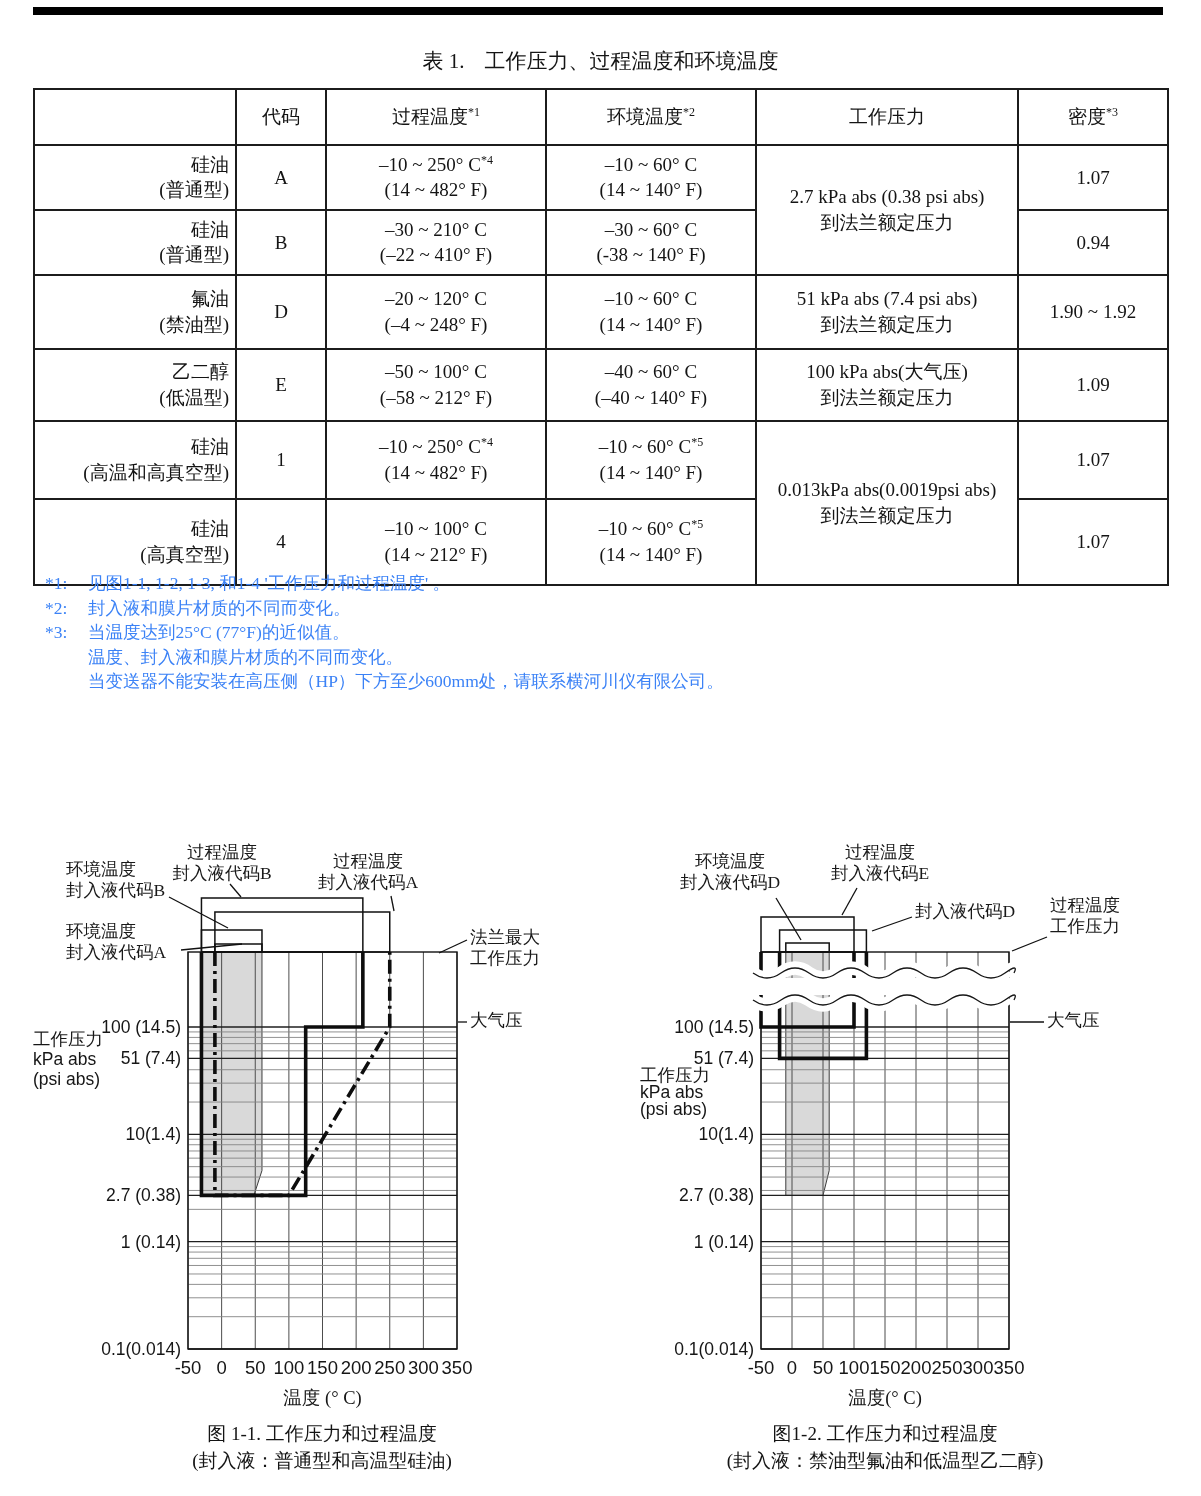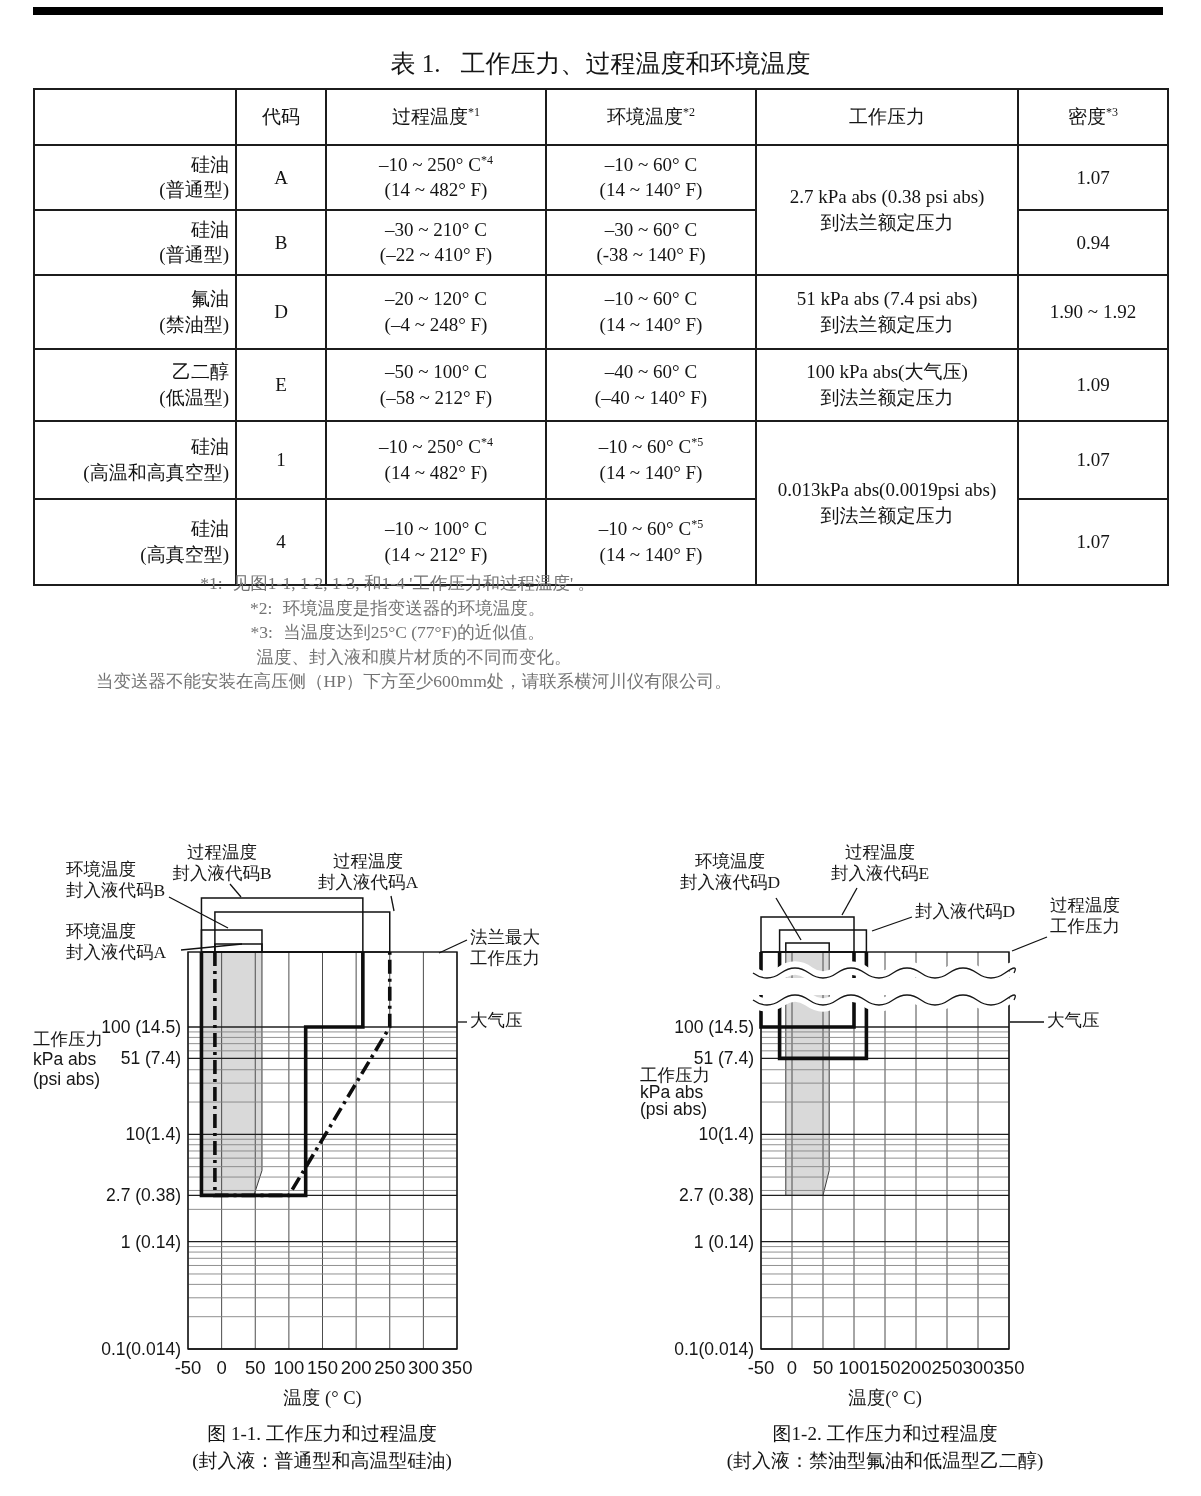--- a/index.html
+++ b/index.html
@@ -1,26 +1,26 @@
 <!DOCTYPE html>
 <html><head>
 <meta charset="utf-8">
 <style>
   html,body{margin:0;padding:0;background:#e8e8e8;}
   .page{position:relative;width:1201px;height:1496px;background:#ffffff;margin:0 auto;
         font-family:"Liberation Serif","DejaVu Serif",serif;color:#111;overflow:hidden;}
   .topbar{position:absolute;left:33px;top:7px;width:1130px;height:8px;background:#000;}
-  .doc-title{position:absolute;left:0;top:47px;width:1201px;text-align:center;font-size:25px;color:#151515;}
+  .doc-title{position:absolute;left:0;top:47px;width:1201px;text-align:center;font-size:21px;color:#151515;}
   .doc-title .gap{display:inline-block;width:20px;}
   table.spec{position:absolute;left:33px;top:88px;width:1134px;border-collapse:collapse;table-layout:fixed;}
   table.spec td{border:2px solid #1c1c1c;text-align:center;vertical-align:middle;
         font-size:19px;line-height:1.34;padding:6px;color:#141414;}
   table.spec td.name-cell{text-align:right;padding-left:9px;}
   table.spec sup{font-size:12px;line-height:0;}
-  .footnotes{position:absolute;left:53px;top:571px;font-size:17.5px;line-height:24.5px;color:#737373;text-align:center;}
+  .footnotes{position:absolute;left:45px;top:571px;font-size:17.5px;line-height:24.5px;color:#3b82f6;}
   .fn-line{white-space:nowrap;}
   .fn-marker{display:inline-block;width:43px;}
   svg.charts{position:absolute;left:0;top:0;}
 </style>
 </head>
 <body>
 
 <div class="page">
 
   <div class="topbar"></div>
@@ -157,21 +157,21 @@
             <div><span>–10 ~ 60° C</span><sup>*5</sup></div>
             <div>(14 ~ 140° F)</div>
           </td>
       <td>1.07</td>
     </tr>
   </tbody>
     </table>
 
   <div class="footnotes">
     <div class="fn-line"><span class="fn-marker">*1:</span><span>见图1-1, 1-2, 1-3, 和1-4 '工作压力和过程温度' 。</span></div>
-    <div class="fn-line"><span class="fn-marker">*2:</span><span>环境温度是指变送器的环境温度。</span></div>
+    <div class="fn-line"><span class="fn-marker">*2:</span><span>封入液和膜片材质的不同而变化。</span></div>
     <div class="fn-line"><span class="fn-marker">*3:</span><span>当温度达到25°C (77°F)的近似值。</span></div>
     <div class="fn-line"><span class="fn-marker"></span><span>温度、封入液和膜片材质的不同而变化。</span></div>
     <div class="fn-line"><span class="fn-marker"></span><span>当变送器不能安装在高压侧（HP）下方至少600mm处，请联系横河川仪有限公司。</span></div>
   </div>
 
   <svg class="charts" width="1201" height="1496">
       <g>
         <polygon points="201.45,952 261.975,952 261.975,1170.5408996548274 253.905,1195.3757711727858 201.45,1195.3757711727858" fill="#d9d9d9" stroke="#3c3c3c" stroke-width="1"></polygon>
       </g>
       <g>

